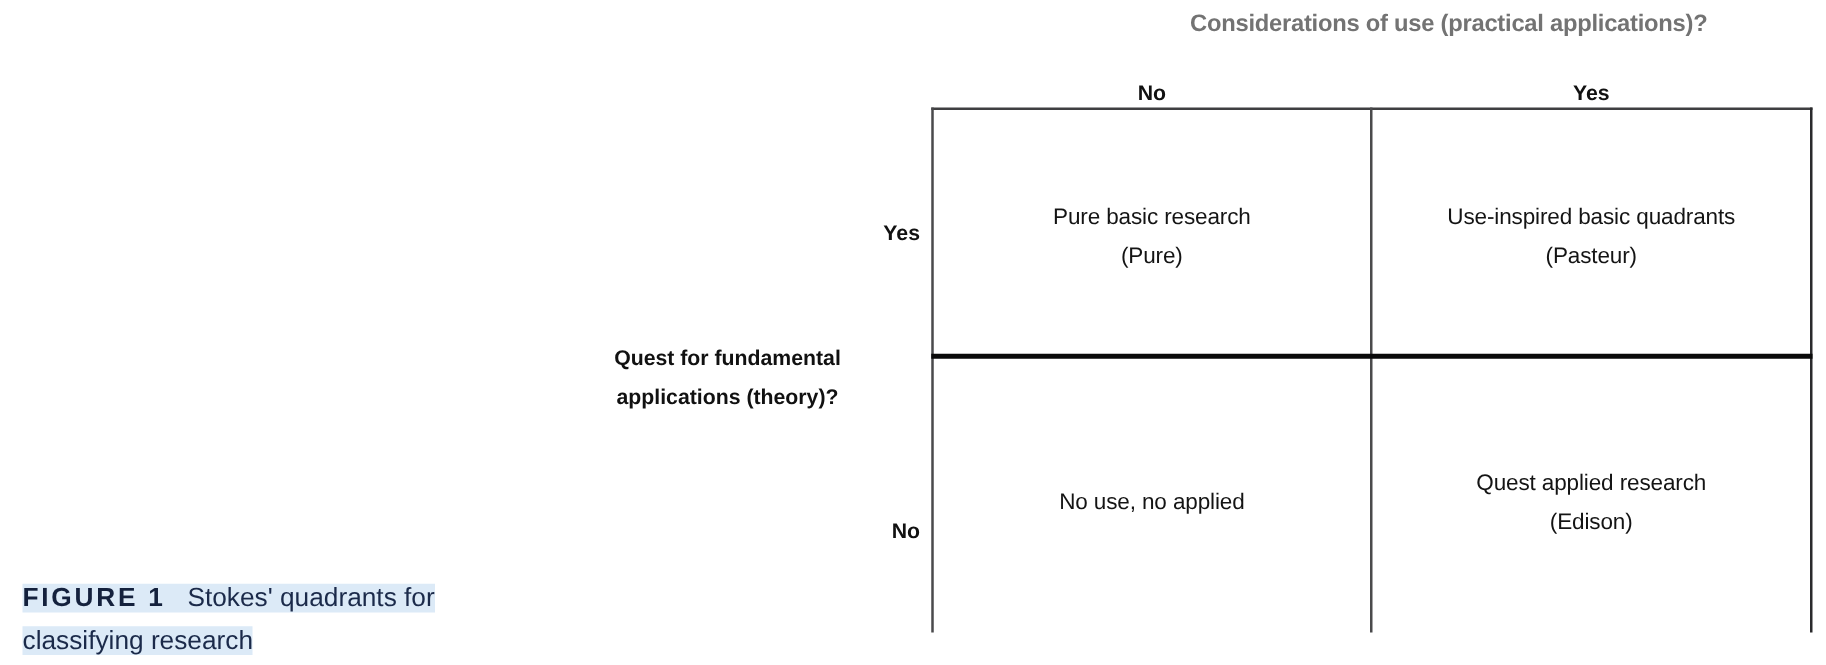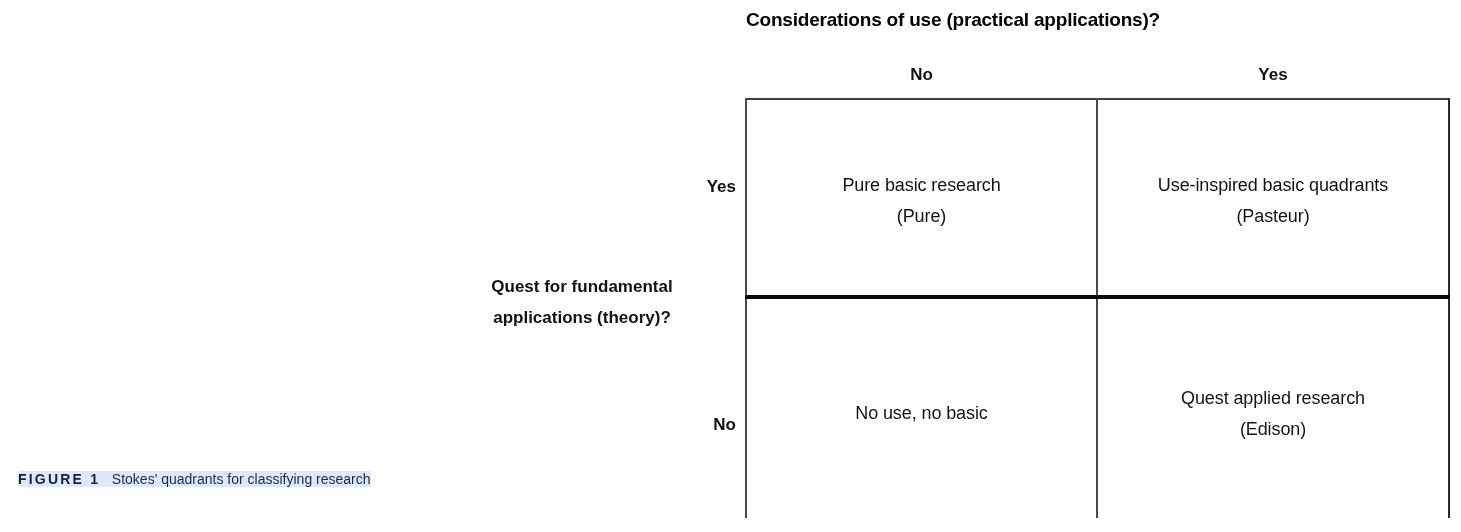--- a/index.html
+++ b/index.html
@@ -15,24 +15,24 @@
     font-family: "Liberation Sans", sans-serif;
     -webkit-font-smoothing: antialiased;
   }
 
   
   #col-axis-title {
     position: absolute;
     left: 746px;
     top: 8px;
     width: 620px;
-    text-align: left;
+    text-align: right;
     font-size: 19px;
     font-weight: bold;
-    color: #000000;
+    color: #737373;
     letter-spacing: -0.2px;
     line-height: 24px;
     white-space: nowrap;
   }
 
   
   .col-header {
     position: absolute;
     top: 64px;
     font-size: 17px;
@@ -68,21 +68,21 @@
     color: #111111;
     line-height: 22px;
   }
   #row-header-0 { top: 176px; }
   #row-header-1 { top: 414px; }
 
   
   #quadrant-grid {
     position: absolute;
     left: 745px;
-    top: 98px;
+    top: 86px;
     width: 655px;
     height: 420px;
     padding-left: 42px;
   }
   .grid-line { position: absolute; background: #3f3f41; }
   #grid-border-top    { left: 0;     top: 0;     width: 705px; height: 2px; background: #3f3f41; }
   #grid-border-left   { left: 0;     top: 0;     width: 2px;   height: 420px; background: #4a4a4c; }
   #grid-border-right  { left: 703px; top: 0;     width: 2px;   height: 420px; background: #2a2a2c; }
   #grid-divider-vert  { left: 351px; top: 0;     width: 2px;   height: 420px; background: #4a4a4c; }
   #grid-divider-horiz { left: 0;     top: 197px; width: 705px; height: 4px;   background: #0a0a0a; }
@@ -100,21 +100,21 @@
   #cell-pasteur   { left: 353px; top: 72px;  width: 350px; }
   #cell-no-use    { left: 2px;   top: 300px; width: 349px; }
   #cell-edison    { left: 353px; top: 285px; width: 350px; }
 
   
   #figure-caption {
     position: absolute;
     left: 18px;
     top: 462px;
     width: 420px;
-    font-size: 14px;
+    font-size: 21px;
     line-height: 34px;
     color: #1b2a4a;
   }
   #figure-caption .cap-hl {
     background: #dceaf7;
   }
   #figure-label {
     font-weight: bold;
     letter-spacing: 2.2px;
     color: #14213d;
@@ -148,21 +148,21 @@
     <div>Pure basic research</div>
     <div>(Pure)</div>
   </div>
 
   <div class="cell" id="cell-pasteur">
     <div>Use-inspired basic quadrants</div>
     <div>(Pasteur)</div>
   </div>
 
   <div class="cell" id="cell-no-use">
-    <div>No use, no basic</div>
+    <div>No use, no applied</div>
   </div>
 
   <div class="cell" id="cell-edison">
     <div>Quest applied research</div>
     <div>(Edison)</div>
   </div>
 
 </div>
 
 <div id="figure-caption"><span class="cap-hl"><span id="figure-label">FIGURE 1</span>&nbsp;&nbsp; <span id="figure-caption-text">Stokes' quadrants for classifying research</span></span></div>

